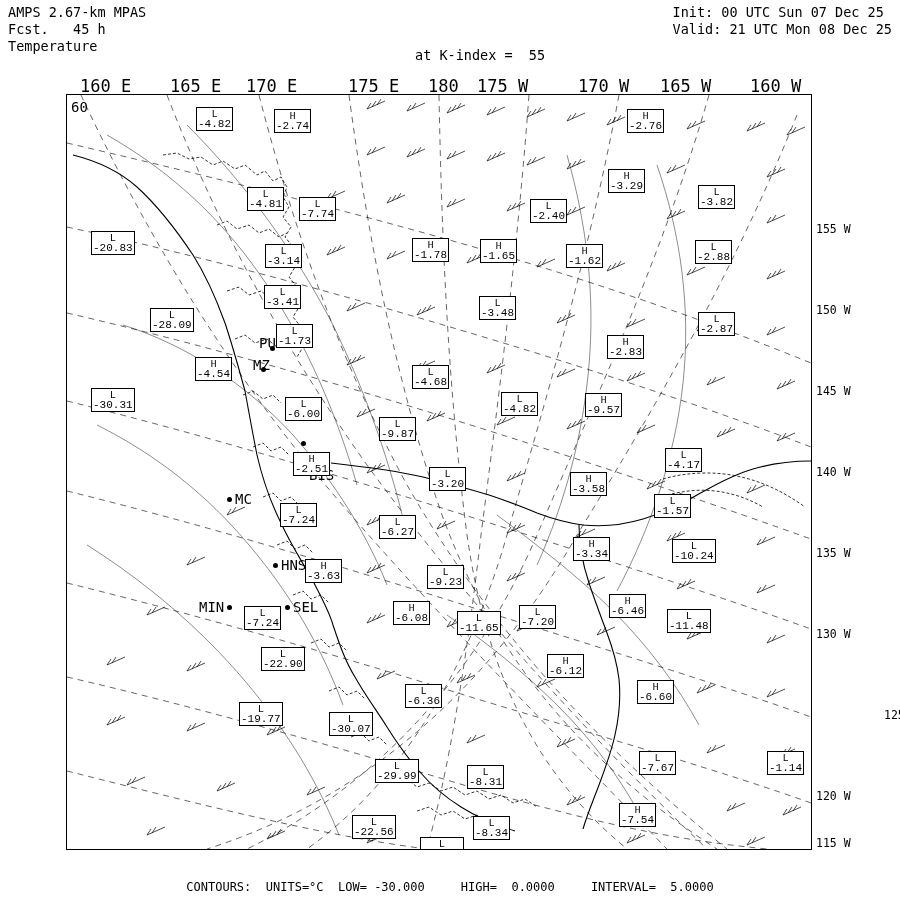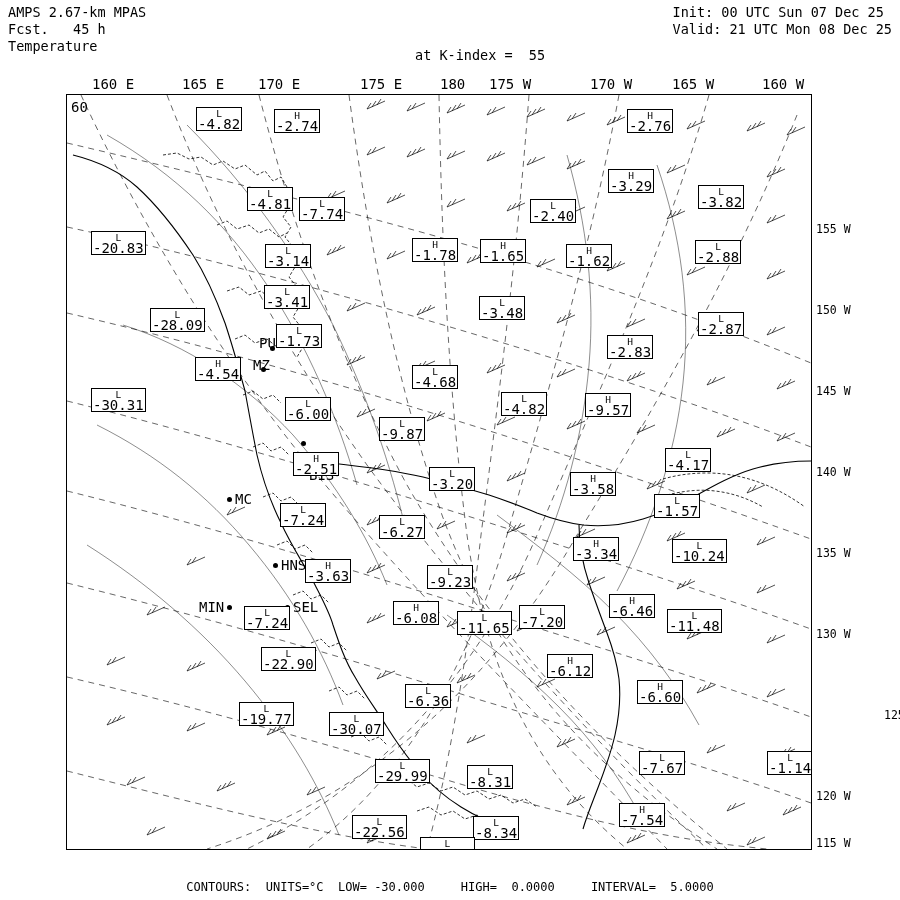--- a/index.html
+++ b/index.html
@@ -6,32 +6,32 @@
   body{width:900px;height:900px;font-family:"DejaVu Sans Mono",monospace;color:#000;overflow:hidden;}
   .page{position:relative;width:900px;height:632px;}
 
   
   .hdr{position:absolute;left:0;top:0;width:900px;height:70px;}
   .hdr-left{position:absolute;left:8px;top:4px;font-size:13.5px;line-height:17px;white-space:pre;}
   .hdr-right{position:absolute;right:8px;top:4px;font-size:13.5px;line-height:17px;text-align:left;white-space:pre;}
   .hdr-center{position:absolute;left:415px;top:47px;font-size:13.5px;white-space:pre;}
 
   
-  .lon-lab{position:absolute;font-size:14px;white-space:pre;margin-left:12px;}
+  .lon-lab{position:absolute;font-size:17px;white-space:pre;}
   .lat-lab{position:absolute;font-size:11.5px;white-space:pre;}
 
   
   .mapbox{position:absolute;left:66px;top:94px;width:744px;height:754px;border:1px solid #000;overflow:hidden;background:#fff;}
   .mapbox svg{position:absolute;left:0;top:0;}
 
   
   .vbox{position:absolute;border:1px solid #000;background:#fff;font-size:9.5px;line-height:9.5px;
         text-align:center;padding:1px 1px 1px 1px;white-space:pre;font-family:"DejaVu Sans Mono",monospace;}
   .vbox .t{display:block;font-size:9.5px;line-height:10px;}
-  .vbox .v{display:block;font-size:14px;line-height:10px;}
+  .vbox .v{display:block;font-size:11px;line-height:10px;font-family:Liberation Mono, monospace;}
 
   
   .stn{position:absolute;width:5px;height:5px;background:#000;border-radius:50%;}
   .stn-lab{position:absolute;font-size:14px;white-space:pre;}
 
   
   .footer{position:absolute;left:0;top:880px;width:900px;text-align:center;font-size:12px;white-space:pre;}
 </style>
 </head>
 <body>

